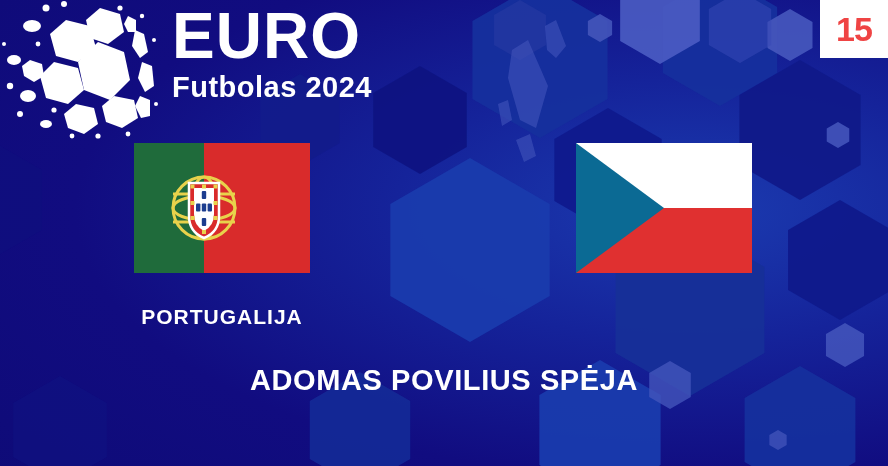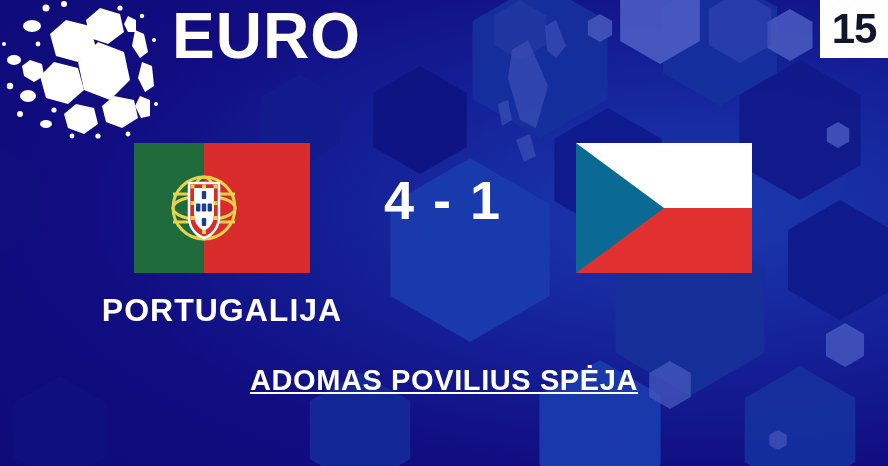--- a/index.html
+++ b/index.html
@@ -70,22 +70,22 @@
     right: 0;
     top: 0;
     width: 68px;
     height: 58px;
     background: #ffffff;
     display: flex;
     align-items: center;
     justify-content: center;
   }
   #number-badge span {
-    color: #0f172a;
-    font-size: 42px;
+    color: #ef4444;
+    font-size: 34px;
     font-weight: bold;
     line-height: 1;
     letter-spacing: -1px;
   }
 
   
   .flag {
     position: absolute;
     top: 143px;
     width: 176px;
@@ -107,42 +107,41 @@
     font-size: 54px;
     font-weight: bold;
     letter-spacing: 2px;
     line-height: 60px;
     white-space: nowrap;
   }
 
   
   .team-name {
     position: absolute;
-    top: 294px;
+    top: 301px;
     width: 300px;
     text-align: center;
     color: #ffffff;
-    font-size: 32px;
+    font-size: 21px;
     font-weight: bold;
     letter-spacing: 1px;
     line-height: 32px;
     white-space: nowrap;
   }
   #team-name-left  { left: 72px; }
   #team-name-right { left: 514px; }
 
   
   #caption {
     position: absolute;
     left: 0;
     top: 361px;
     width: 888px;
     text-align: center;
     color: #ffffff;
-    text-decoration: underline;
   }
   .caption-line {
     font-size: 29px;
     font-weight: bold;
     letter-spacing: 0.6px;
     line-height: 38px;
     white-space: nowrap;
   }
 </style>
 </head>
@@ -229,20 +228,21 @@
         <circle cx="154" cy="104" r="2"></circle>
         <circle cx="126" cy="134" r="2.4"></circle>
         <circle cx="36" cy="44" r="2.4"></circle>
         <circle cx="2" cy="44" r="2"></circle>
       </g>
     </svg>
   </div>
 
   <div id="logo-text">
     <div id="euro-word">EURO</div>
+    <div id="futbolas-word">Futbolas 2024</div>
   </div>
 
   <div id="number-badge">
     <span>15</span>
   </div>
 
   <div class="flag" id="flag-portugal">
     <svg viewBox="0 0 176 130" xmlns="http://www.w3.org/2000/svg">
       <rect x="0" y="0" width="70" height="130" fill="#1f6b3b"></rect>
       <rect x="70" y="0" width="106" height="130" fill="#d92b2b"></rect>
@@ -281,21 +281,20 @@
   </div>
 
   <div class="flag" id="flag-czech">
     <svg viewBox="0 0 176 130" xmlns="http://www.w3.org/2000/svg">
       <rect x="0" y="0" width="176" height="65" fill="#ffffff"></rect>
       <rect x="0" y="65" width="176" height="65" fill="#e03030"></rect>
       <polygon points="0,0 88,65 0,130" fill="#0b6a94"></polygon>
     </svg>
   </div>
 
-  <div id="scoreline">4 - 1</div>
 
   <div class="team-name" id="team-name-left">PORTUGALIJA</div>
 
   <div id="caption">
     <div class="caption-line">ADOMAS POVILIUS SPĖJA</div>
   </div>
 
 </div>
 
 </body></html>

